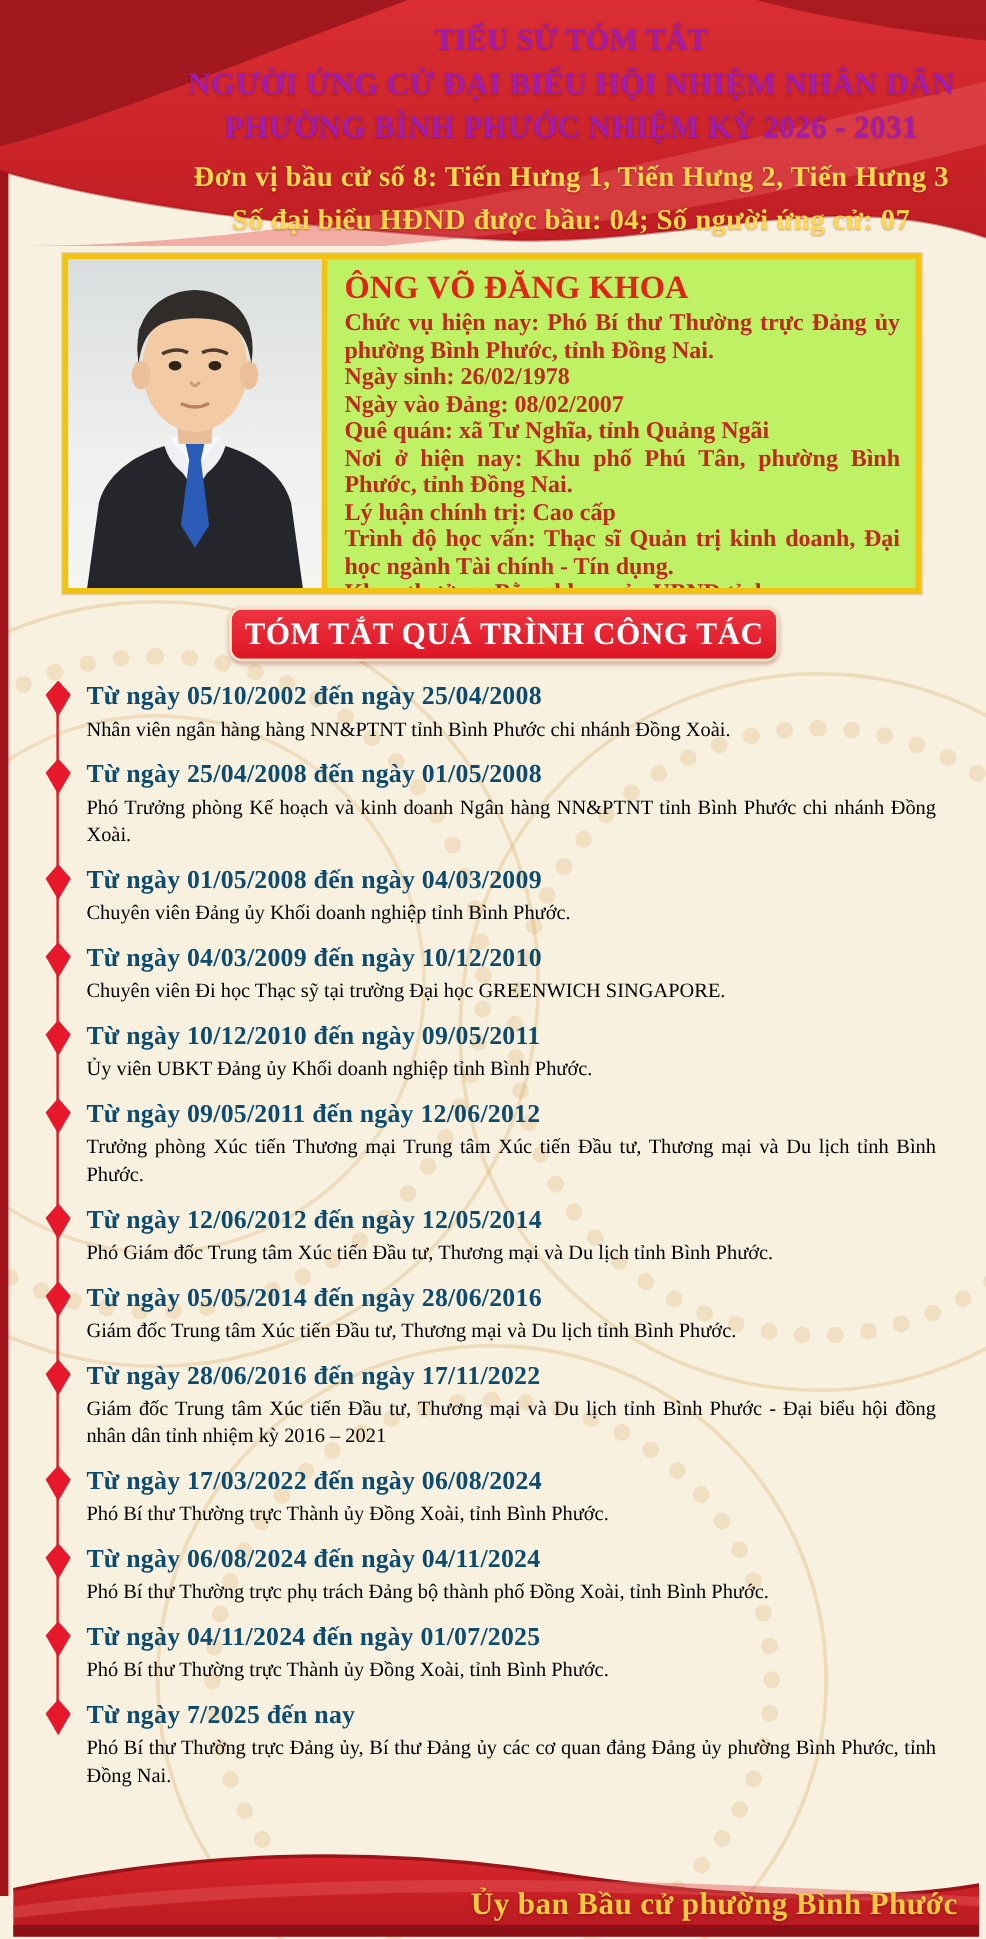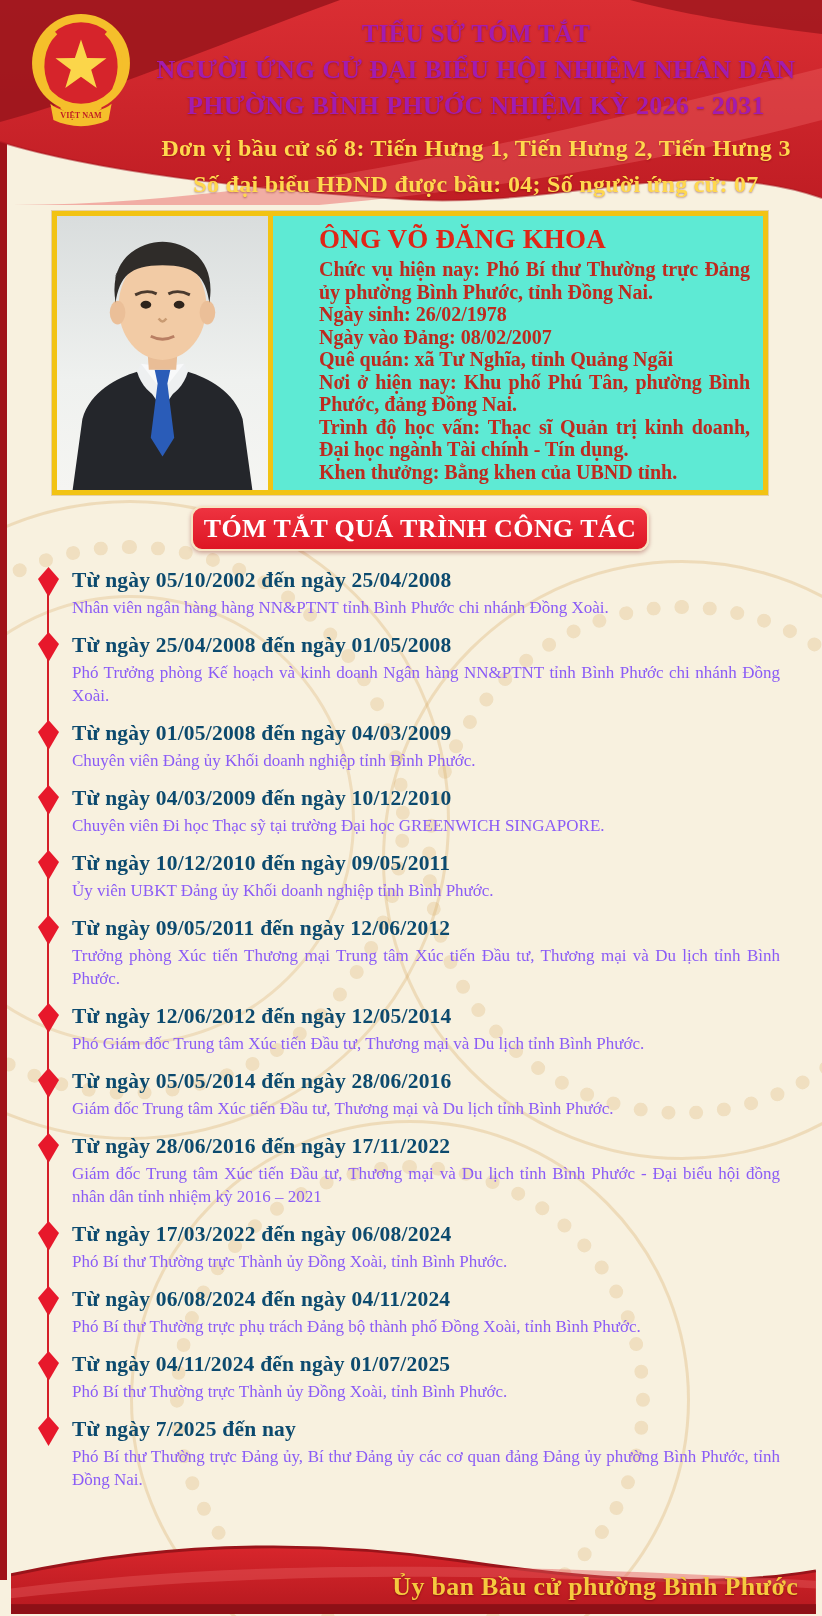--- a/index.html
+++ b/index.html
@@ -22,23 +22,22 @@
   .emblem { position:absolute; left:30px; top:12px; width:102px; height:118px; }
   .header-text { position:absolute; left:140px; right:10px; top:16px; text-align:center; }
   .h-line { font-weight:bold; line-height:36px; letter-spacing:.3px; }
   .h-white { color:#a21caf; font-size:26px; text-shadow:0 1px 2px rgba(90,0,0,.35); }
   .h-title { font-size:25px; }
   .h-gold { color:#FFD84E; font-size:24px; text-shadow:0 1px 2px rgba(90,0,0,.4); }
   .h-gap { height:6px; }
   
   .card {
     position:absolute; left:52px; top:211px; width:716px; height:284px;
-    background:#5eead4; border:5px solid #F2C313; display:flex;
+    background:#bef264; border:5px solid #F2C313; display:flex;
     box-shadow:0 0 0 1px rgba(170,110,0,.25);
-    gap:32px;
   }
   .photo { width:216px; height:100%; border-right:5px solid #F2C313; background:#E9ECEB; flex:none; }
   .photo svg { width:100%; height:100%; display:block; }
   .info { flex:1; padding:8px 13px 6px 14px; overflow:hidden; }
   .name { color:#E02517; font-size:27px; font-weight:bold; letter-spacing:.2px; margin-bottom:3px; }
   .info-line { color:#BE2A1F; font-size:20px; font-weight:bold; line-height:22.5px; text-align:justify; }
   
   .section-btn {
     position:absolute; left:191px; top:506px; width:458px; height:45px;
     background:linear-gradient(#EE3340,#DE1624); border-radius:11px;
@@ -51,21 +50,21 @@
   .t-entry { position:relative; padding-left:34px; margin-bottom:12px; }
   .t-diamond {
     position:absolute; left:0; top:1px; width:21px; height:30px; background:#E7182B;
     clip-path:polygon(50% 0%, 100% 40%, 50% 100%, 0% 40%);
     filter:drop-shadow(0 0 1px #8d0d14);
   }
   .t-entry:not(:last-child) .t-line {
     position:absolute; left:9px; top:28px; bottom:-16px; width:2px; background:#D41F28;
   }
   .t-period { color:#0c4a6e; font-size:21.5px; font-weight:bold; line-height:28px; letter-spacing:.2px; }
-  .t-desc { color:#8b5cf6; font-size:17px; line-height:23px; margin-top:2px; text-align:justify; padding-right:14px;font-family:Liberation Serif, serif; }
+  .t-desc { color:#000000; font-size:17px; line-height:23px; margin-top:2px; text-align:justify; padding-right:14px;font-family:Liberation Serif, serif; }
   
   .footer { position:absolute; left:0; bottom:0; width:805px; height:100px;margin-left:11px; }
   .footer svg { position:absolute; inset:0; }
   .footer-text {
     position:absolute; right:18px; bottom:14px; color:#F6C93F;
     font-size:26px; font-weight:bold; letter-spacing:.3px; text-shadow:0 1px 2px rgba(80,0,0,.5);
   }
 </style>
 </head>
 <body>
@@ -90,32 +89,20 @@
           <stop offset="1" stop-color="#C01D24"></stop>
         </linearGradient>
       </defs>
       <path d="M0 0 H822 V198 C690 152 560 210 400 199 C240 188 100 172 0 142 Z" fill="url(#gMain)"></path>
       <path d="M0 0 H340 C225 42 92 98 0 122 Z" fill="#9C161D" opacity="0.9"></path>
       <path d="M630 0 H822 V34 C752 26 678 13 630 0 Z" fill="#9C161D" opacity="0.8"></path>
       <path d="M0 205 C250 206 480 152 822 68 L822 120 C530 196 265 214 0 224 Z" fill="#E85A5E" opacity="0.45"></path>
       <path d="M0 142 C100 172 240 188 400 199 C560 210 690 152 822 198" fill="none" stroke="#A8161D" stroke-width="2" opacity="0.5"></path>
     </svg>
 
-    <div class="emblem">
-      <svg viewBox="0 0 100 116">
-        <circle cx="50" cy="50" r="48" fill="#F5BF2B"></circle>
-        <circle cx="50" cy="50" r="40" fill="#D6242B"></circle>
-        <path d="M50 27 L56 45 L75 45.4 L60 56.6 L65.4 74.5 L50 63.5 L34.6 74.5 L40 56.6 L25 45.4 L44 45 Z" fill="#FBD64A"></path>
-        <path d="M17 76 C8 57 10 34 25 20" stroke="#F5BF2B" stroke-width="5" fill="none"></path>
-        <path d="M83 76 C92 57 90 34 75 20" stroke="#F5BF2B" stroke-width="5" fill="none"></path>
-        <path d="M30 86 A27 27 0 0 0 70 86 L70 95 A35 35 0 0 1 30 95 Z" fill="#F5BF2B"></path>
-        <path d="M20 90 C34 102 66 102 80 90 L77 106 C60 114 40 114 23 106 Z" fill="#F5BF2B"></path>
-        <text x="50" y="104" text-anchor="middle" font-size="8" font-weight="bold" fill="#C01E24" font-family="Liberation Serif, serif">VIỆT NAM</text>
-      </svg>
-    </div>
 
     <div class="header-text">
       <div class="h-line h-white h-title">TIỂU SỬ TÓM TẮT</div>
       <div class="h-line h-white">NGƯỜI ỨNG CỬ ĐẠI BIỂU HỘI NHIỆM NHÂN DÂN</div>
       <div class="h-line h-white">PHƯỜNG BÌNH PHƯỚC NHIỆM KỲ 2026 - 2031</div>
       <div class="h-gap"></div>
       <div class="h-line h-gold">Đơn vị bầu cử số 8: Tiến Hưng 1, Tiến Hưng 2, Tiến Hưng 3</div>
       <div class="h-line h-gold">Số đại biểu HĐND được bầu: 04; Số người ứng cử: 07</div>
     </div>
   </div>
@@ -158,21 +145,22 @@
       </svg>
     </div>
     <div class="info">
       <div class="name">ÔNG VÕ ĐĂNG KHOA</div>
       <div>
 
       <div class="info-line">Chức vụ hiện nay: Phó Bí thư Thường trực Đảng ủy phường Bình Phước, tỉnh Đồng Nai.</div>
           <div class="info-line">Ngày sinh: 26/02/1978</div>
           <div class="info-line">Ngày vào Đảng: 08/02/2007</div>
           <div class="info-line">Quê quán: xã Tư Nghĩa, tỉnh Quảng Ngãi</div>
-          <div class="info-line">Nơi ở hiện nay: Khu phố Phú Tân, phường Bình Phước, đảng Đồng Nai.</div>
+          <div class="info-line">Nơi ở hiện nay: Khu phố Phú Tân, phường Bình Phước, tỉnh Đồng Nai.</div>
+          <div class="info-line">Lý luận chính trị: Cao cấp</div>
           <div class="info-line">Trình độ học vấn: Thạc sĩ Quản trị kinh doanh, Đại học ngành Tài chính - Tín dụng.</div>
           <div class="info-line">Khen thưởng: Bằng khen của UBND tỉnh.</div>
         </div>
     </div>
   </div>
 
   <div class="section-btn">TÓM TẮT QUÁ TRÌNH CÔNG TÁC</div>
 
   <div class="timeline">
 

